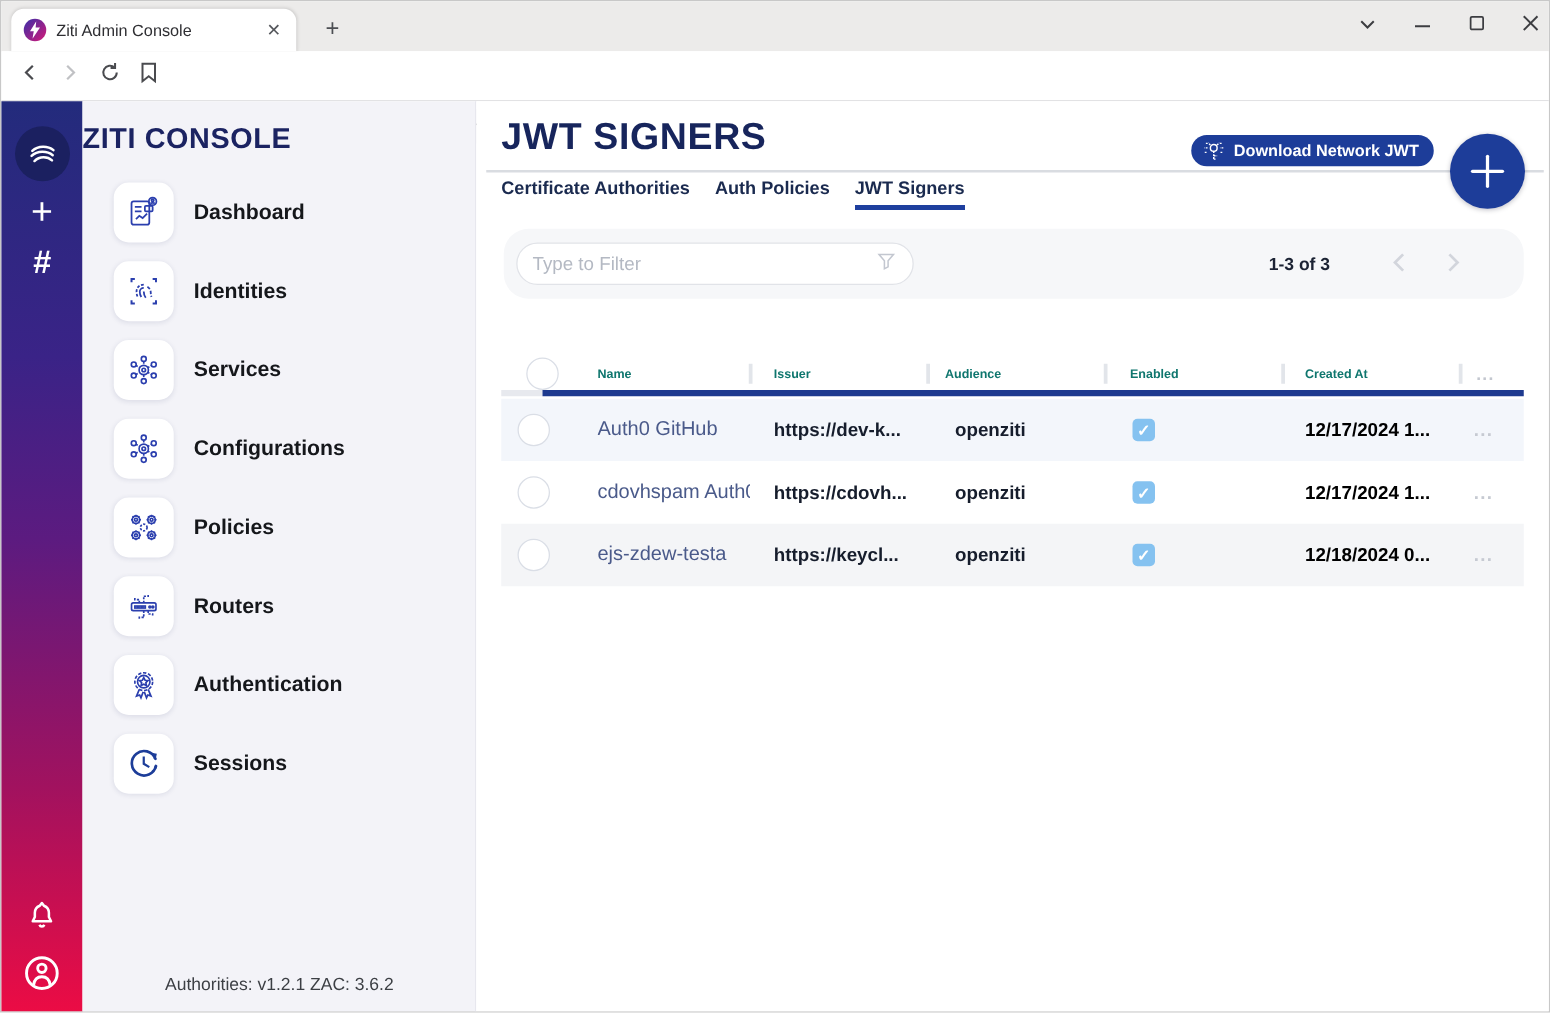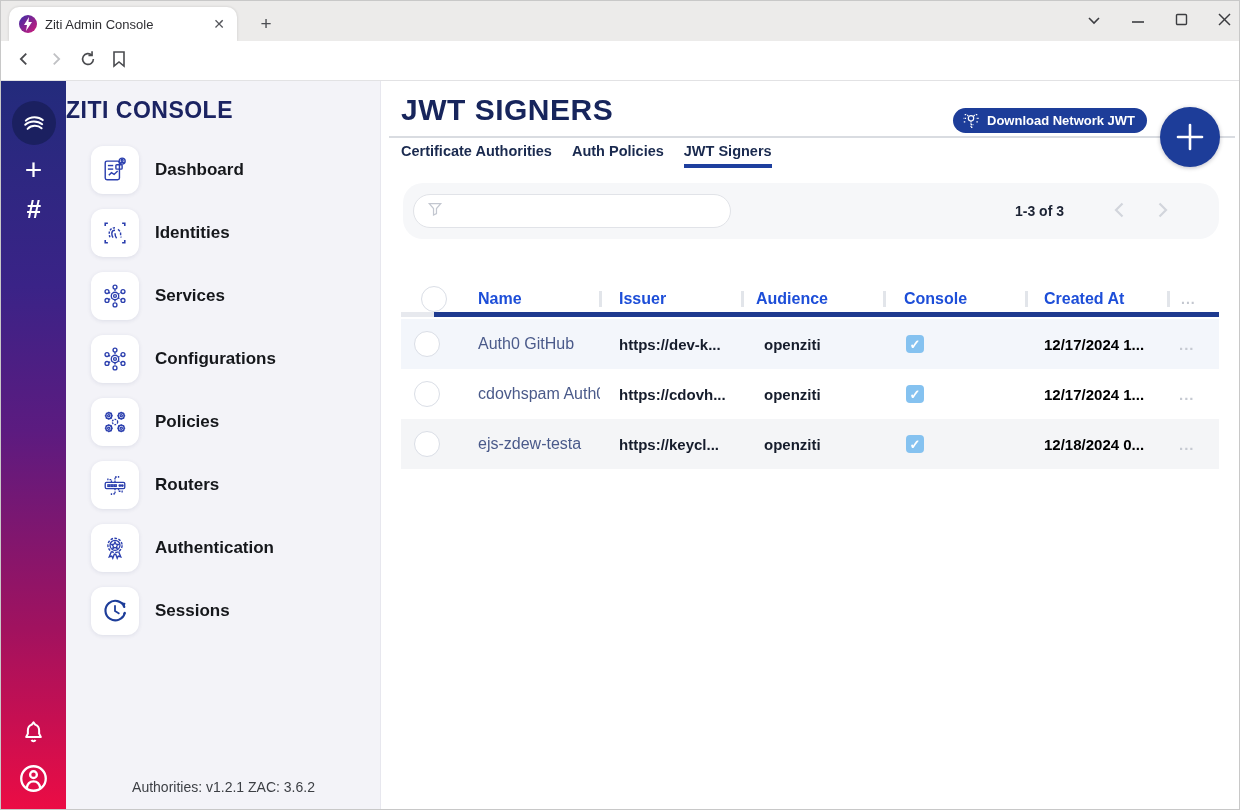--- a/index.html
+++ b/index.html
@@ -56,21 +56,21 @@
 
   .filter-card { position:absolute; left:22px; top:102px; width:816px; height:56px; background:#f6f7f9; border-radius:20px; }
   .filter-input-wrap { position:absolute; left:10px; top:11px; width:318px; height:34px; background:#fff; border:1px solid #e1e3e8; border-radius:17px; display:flex; align-items:center; padding:0 12px; }
   .filter-input { border:none; outline:none; flex:1; font-size:15px; font-family:"Liberation Sans",sans-serif; color:#333; background:transparent; }
   .filter-input::placeholder { color:#b4b9c3; }
   .pag-range { position:absolute; right:155px; top:0; height:56px; display:flex; align-items:center; font-size:14px; font-weight:700; color:#1c2334; }
   .pag-prev { position:absolute; right:88px; top:16px; }
   .pag-next { position:absolute; right:46px; top:16px; }
 
   .tbl-header { position:absolute; left:0; top:203px; width:860px; height:30px; }
-  .th { position:absolute; top:0; height:30px; display:flex; align-items:center; font-size:16px; font-weight:700; color:#1d4ed8; }
+  .th { position:absolute; top:0; height:30px; display:flex; align-items:center; font-size:10px; font-weight:700; color:#0f766e; }
   .colsep { position:absolute; top:7px; width:3px; height:16px; background:#e2e5ea; }
   .hdr-ellipsis { position:absolute; left:800px; top:0; height:30px; display:flex; align-items:center; color:#c3c7cf; font-size:14px; font-weight:700; letter-spacing:1px; cursor:pointer; }
   .hdr-bar-gray { position:absolute; left:20px; top:231px; width:33px; height:5px; background:#e7e9ee; }
   .hdr-bar-navy { position:absolute; left:53px; top:231px; width:785px; height:5px; background:#1e3a8f; }
 
   .row { position:absolute; left:20px; width:818px; height:50px; }
   .row .cell { position:absolute; top:0; height:50px; display:flex; align-items:center; }
   .circle-cb { width:26px; height:26px; border-radius:50%; background:#fff; border:1.5px solid #dadee6; cursor:pointer; }
   .c-check { left:13px; }
   .c-name  { left:77px; width:122px; overflow:hidden; white-space:nowrap; font-size:16px; color:#4a5a8a; }
@@ -344,20 +344,21 @@
     </div>
 
     <div class="tabs">
       <div class="tab">Certificate Authorities</div>
       <div class="tab">Auth Policies</div>
       <div class="tab active">JWT Signers</div>
     </div>
 
     <div class="filter-card">
       <div class="filter-input-wrap">
+        <input class="filter-input" type="text" placeholder="Type to Filter" style="">
         <span><svg width="18" height="18" viewBox="0 0 22 22" fill="none" stroke="#c3c7d0" stroke-width="1.5">
               <path d="M4 4.5 h14 l-5.2 6 v6 l-3.6 1.8 v-7.8 z"></path>
             </svg></span>
       </div>
       <div class="pag-range">1-3 of 3</div>
       <span class="pag-prev"><svg width="22" height="22" viewBox="0 0 22 22" fill="none" stroke="#d2d5dc" stroke-width="2.2">
             <path d="M13.5 4.5 l-6.5 6.5 6.5 6.5"></path>
           </svg></span>
       <span class="pag-next"><svg width="22" height="22" viewBox="0 0 22 22" fill="none" stroke="#d2d5dc" stroke-width="2.2">
             <path d="M8.5 4.5 l6.5 6.5 -6.5 6.5"></path>
@@ -365,21 +366,21 @@
     </div>
 
     <div class="tbl-header">
       <span class="circle-cb" style="position:absolute; left:40px; top:2px;"></span>
       <span class="th" style="left:97px">Name</span>
       <span class="colsep" style="left:218px"></span>
       <span class="th" style="left:238px">Issuer</span>
       <span class="colsep" style="left:360px"></span>
       <span class="th" style="left:375px">Audience</span>
       <span class="colsep" style="left:502px"></span>
-      <span class="th" style="left:523px">Console</span>
+      <span class="th" style="left:523px">Enabled</span>
       <span class="colsep" style="left:644px"></span>
       <span class="th" style="left:663px">Created At</span>
       <span class="colsep" style="left:786px"></span>
       <span class="hdr-ellipsis">...</span>
     </div>
     <div class="hdr-bar-gray"></div>
     <div class="hdr-bar-navy"></div>
 
     <div class="row" style="top:238px; background:#f3f6fb;">
       <span class="cell c-check">

